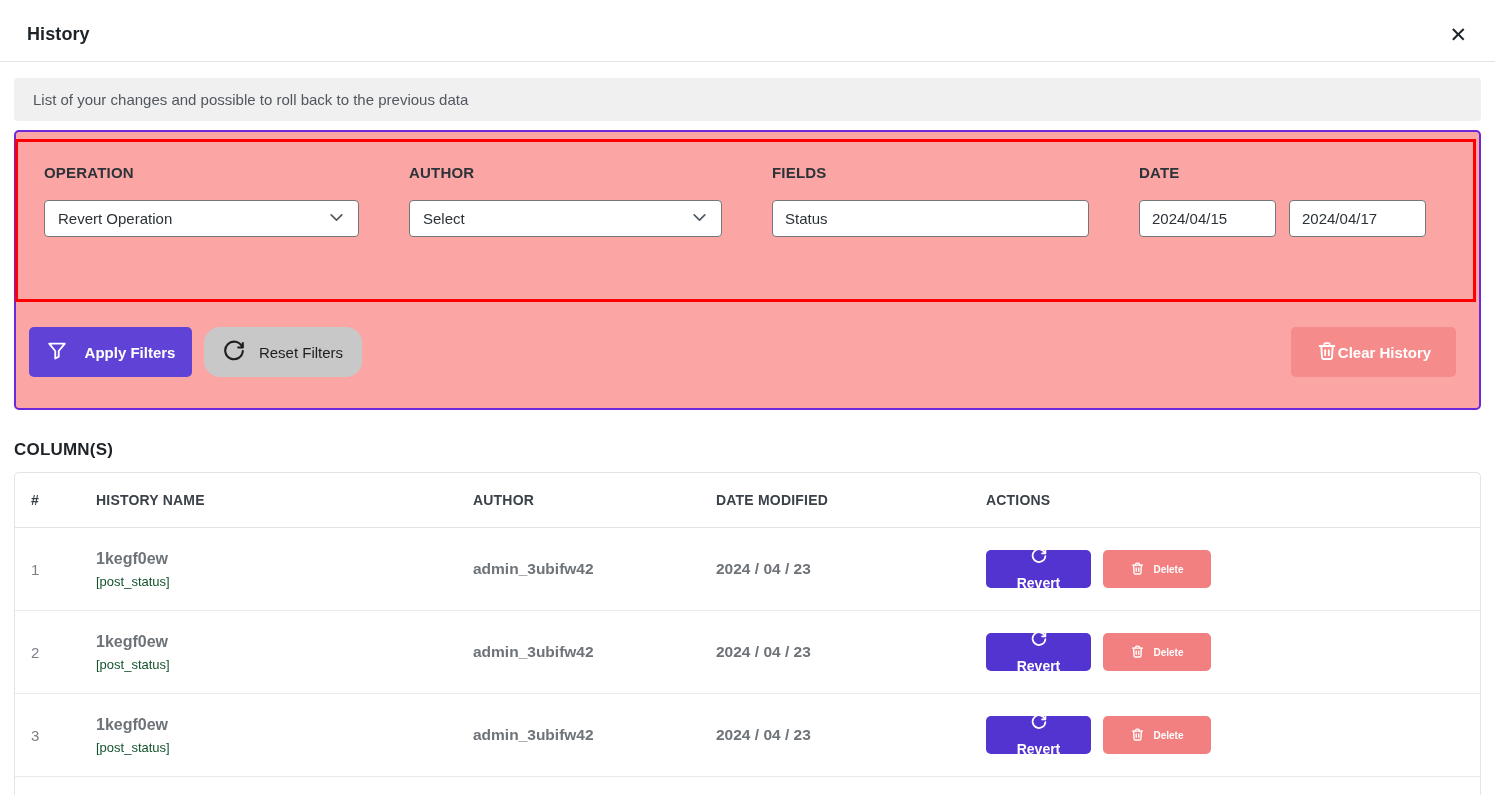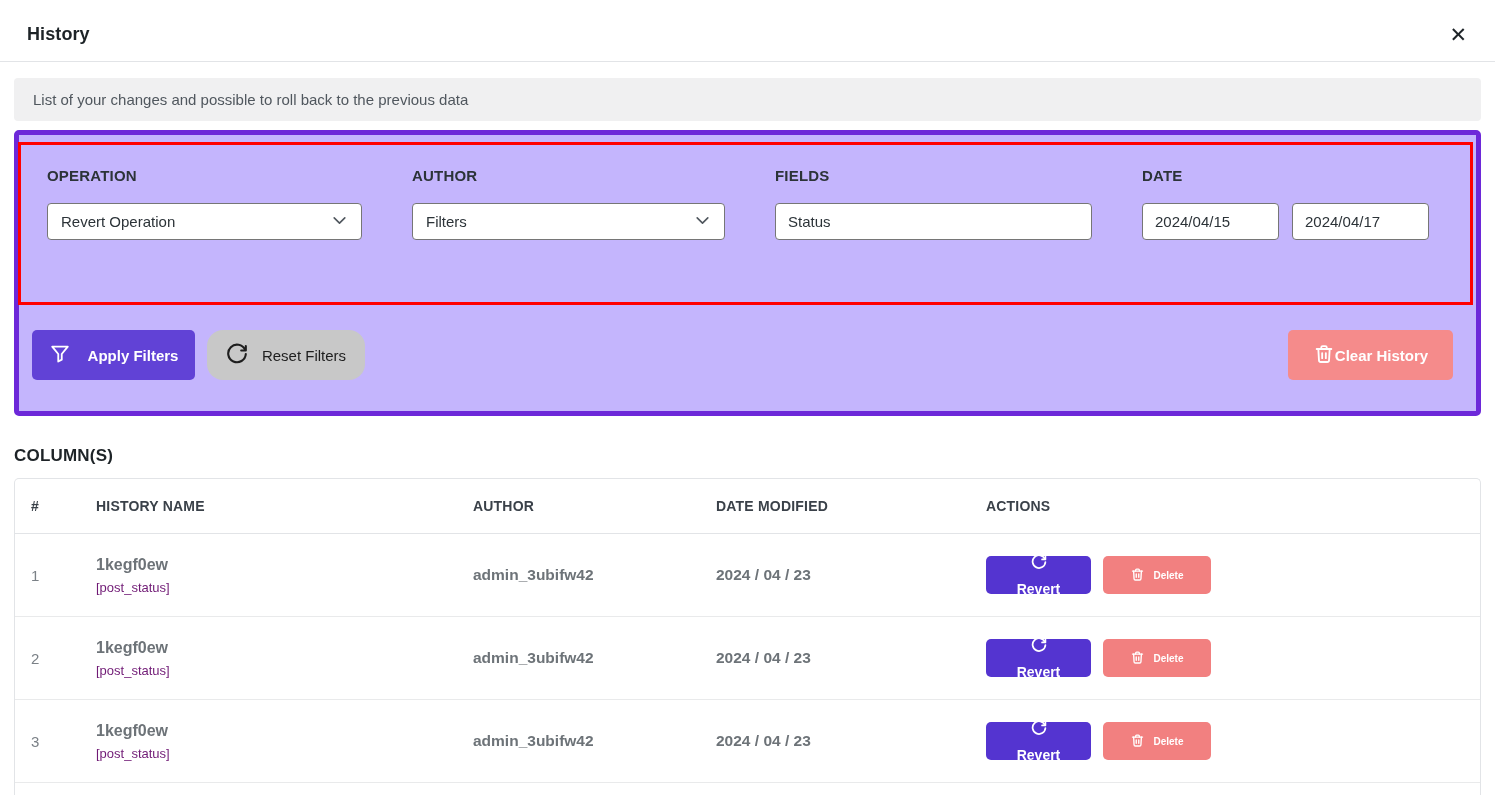--- a/index.html
+++ b/index.html
@@ -21,22 +21,22 @@
 
   
   .notice {
     margin-top: 16px; height: 43px; background: #f0f0f1; border-radius: 4px;
     display: flex; align-items: center; padding: 0 19px;
     font-size: 15px; color: #50575e;
   }
 
   
   .filter-card {
-    position: relative; margin-top: 9px; border: 5px solid #6d28d9; border-radius: 5px;
-    padding: 32px 0 31px 0; background: #c4b5fd;
+    position: relative; margin-top: 9px; border: 2px solid #6d28d9; border-radius: 5px;
+    padding: 32px 0 31px 0; background: #fca5a5;
   }
   .highlight-box {
     position: absolute; left: -1px; top: 7px; right: 3px; height: 163px;
     border: 3px solid #ff0000; pointer-events: none; z-index: 5;
   }
   .filter-row { display: flex; gap: 50px; padding-left: 28px; }
   .filter-group { display: flex; flex-direction: column; }
   .filter-label {
     font-size: 15px; font-weight: 700; color: #2c3338; letter-spacing: .2px;
     margin-bottom: 19px; text-transform: uppercase;
@@ -82,21 +82,21 @@
     display: grid; grid-template-columns: 65px 377px 243px 270px 1fr;
     align-items: center; padding-left: 16px;
   }
   .t-head { height: 55px; border-bottom: 1px solid #e2e4e7; }
   .t-head .t-cell {
     font-size: 14px; font-weight: 700; color: #3a4149; text-transform: uppercase; letter-spacing: .2px;
   }
   .t-body-row { height: 83px; border-bottom: 1px solid #e9eaeb; }
   .row-num { font-size: 15px; color: #7b8187; }
   .hist-name { font-size: 16px; font-weight: 700; color: #6d7378; }
-  .hist-field { font-size: 13px; color: #701a75; margin-top: 6px; }
+  .hist-field { font-size: 13px; color: #14532d; margin-top: 6px; }
   .cell-author, .cell-date { font-size: 15.5px; font-weight: 700; color: #6d7378; }
   .row-actions { display: flex; gap: 12px; }
   .btn-revert { width: 105px; height: 38px; background: #5434d0; color: #fff; font-size: 14px; gap: 8px; border-radius: 5px; flex-direction: column; }
   .btn-delete { width: 108px; height: 38px; background: #f28080; color: #fff; font-size: 10px; gap: 8px; border-radius: 5px; }
 </style>
 </head>
 <body>
 
 <div class="modal-header">
   <div class="modal-title">History</div>
@@ -122,21 +122,21 @@
             <svg width="17" height="17" viewBox="0 0 16 16" fill="none">
                 <path d="M3 5.5l5 5 5-5" stroke="#50575e" stroke-width="1.5" stroke-linecap="round" stroke-linejoin="round"></path>
               </svg>
           </span>
         </div>
       </div>
 
       <div class="filter-group w-au">
         <div class="filter-label">AUTHOR</div>
         <div class="select">
-          <span>Filters</span>
+          <span>Select</span>
           <span>
             <svg width="17" height="17" viewBox="0 0 16 16" fill="none">
                 <path d="M3 5.5l5 5 5-5" stroke="#50575e" stroke-width="1.5" stroke-linecap="round" stroke-linejoin="round"></path>
               </svg>
           </span>
         </div>
       </div>
 
       <div class="filter-group w-fi">
         <div class="filter-label">FIELDS</div>

